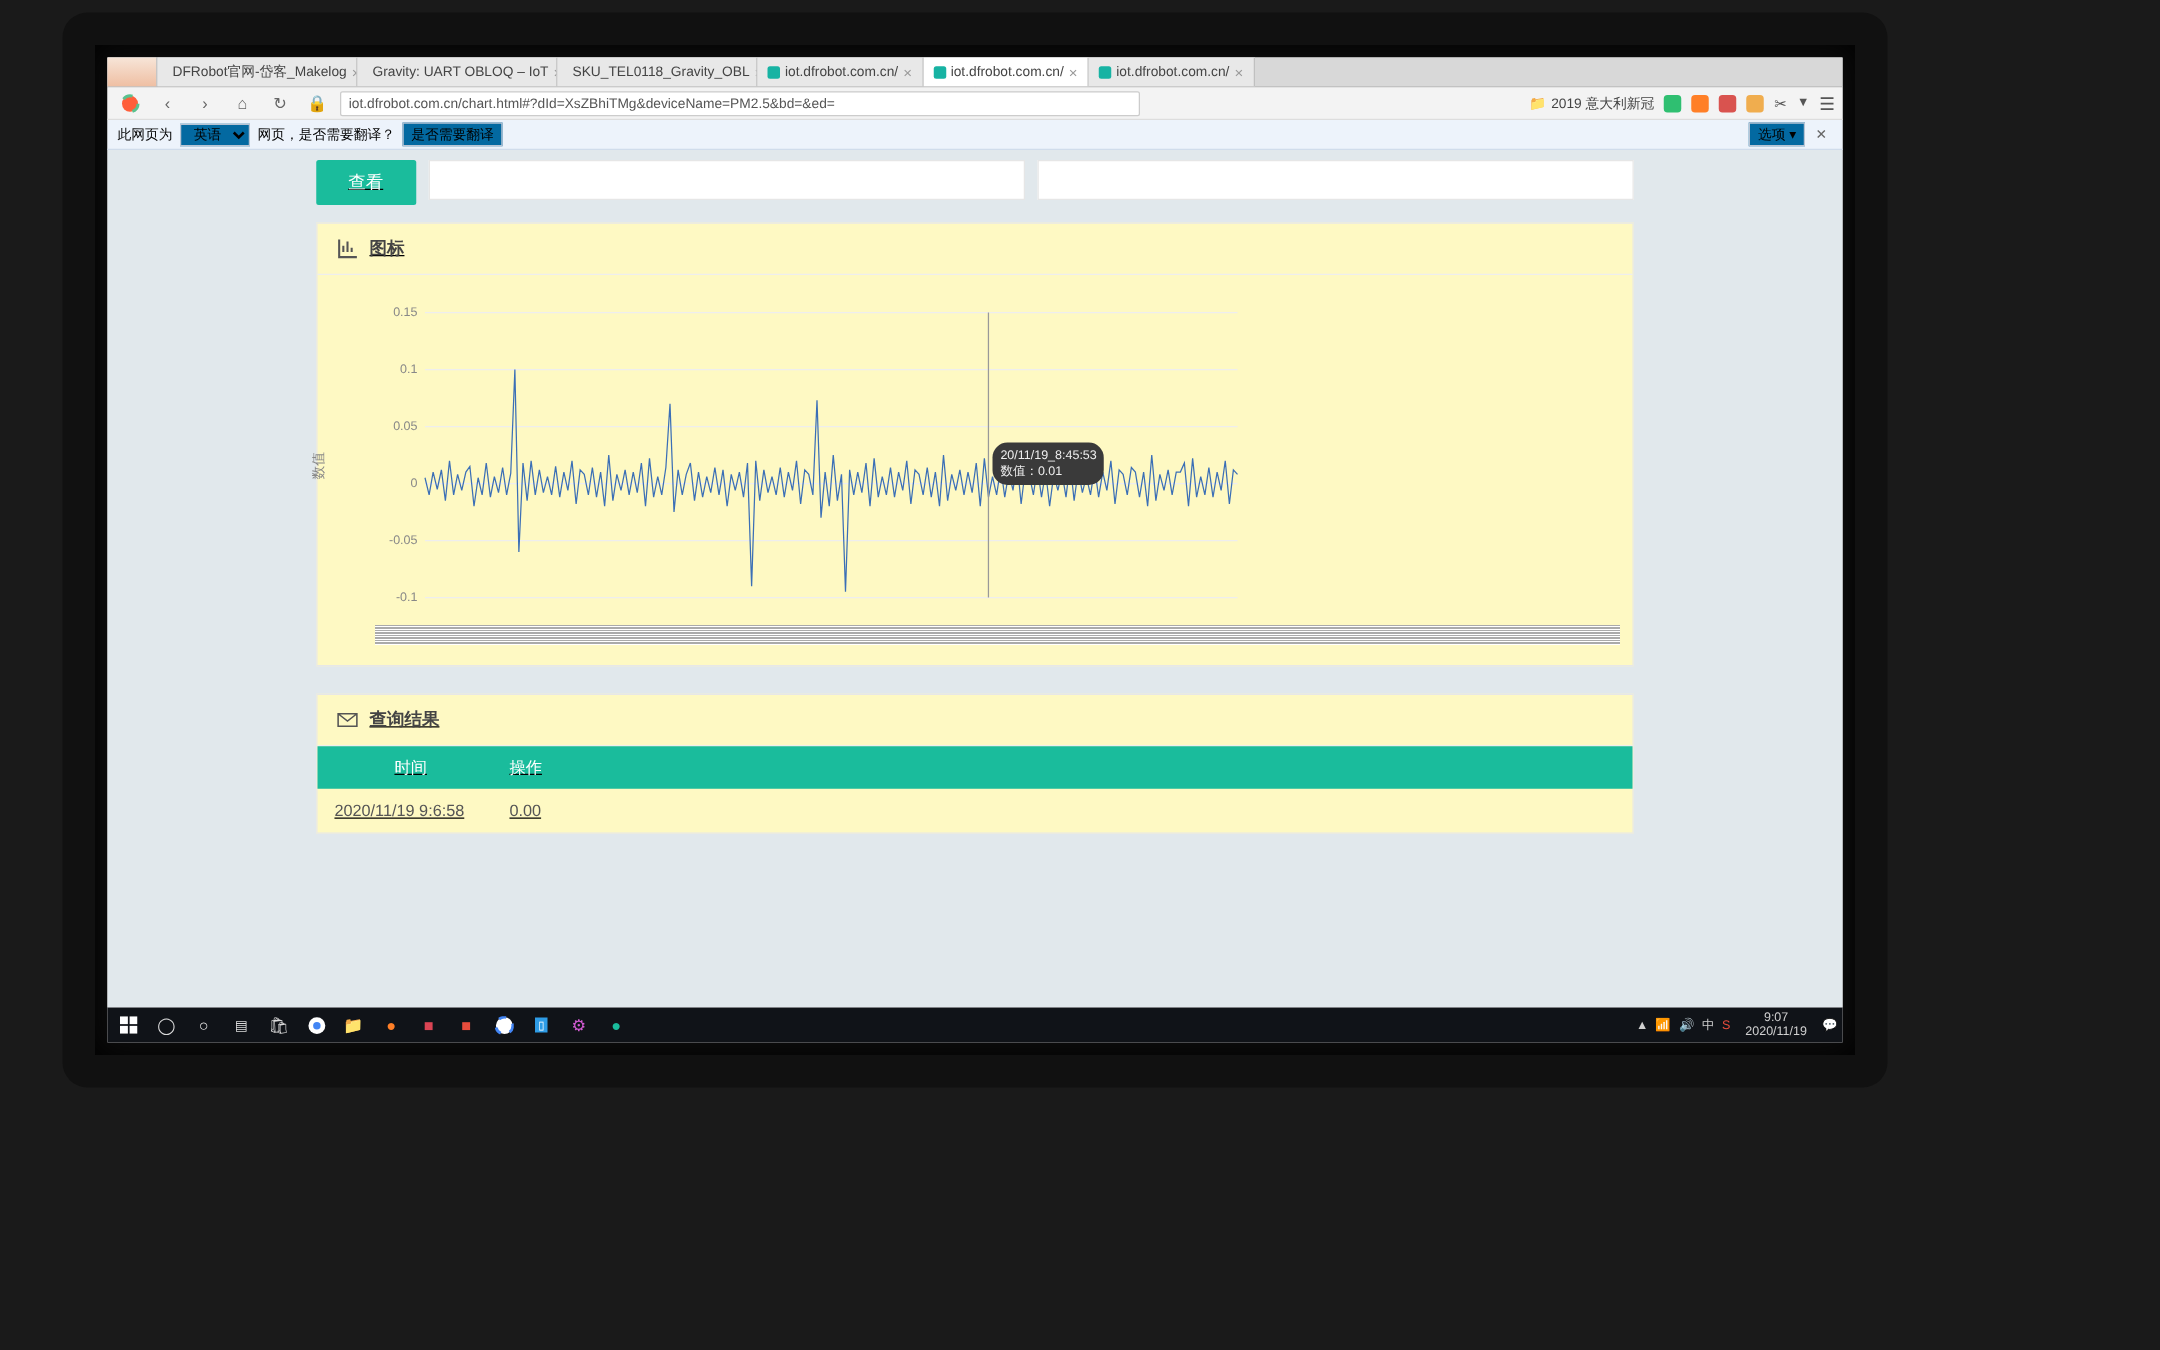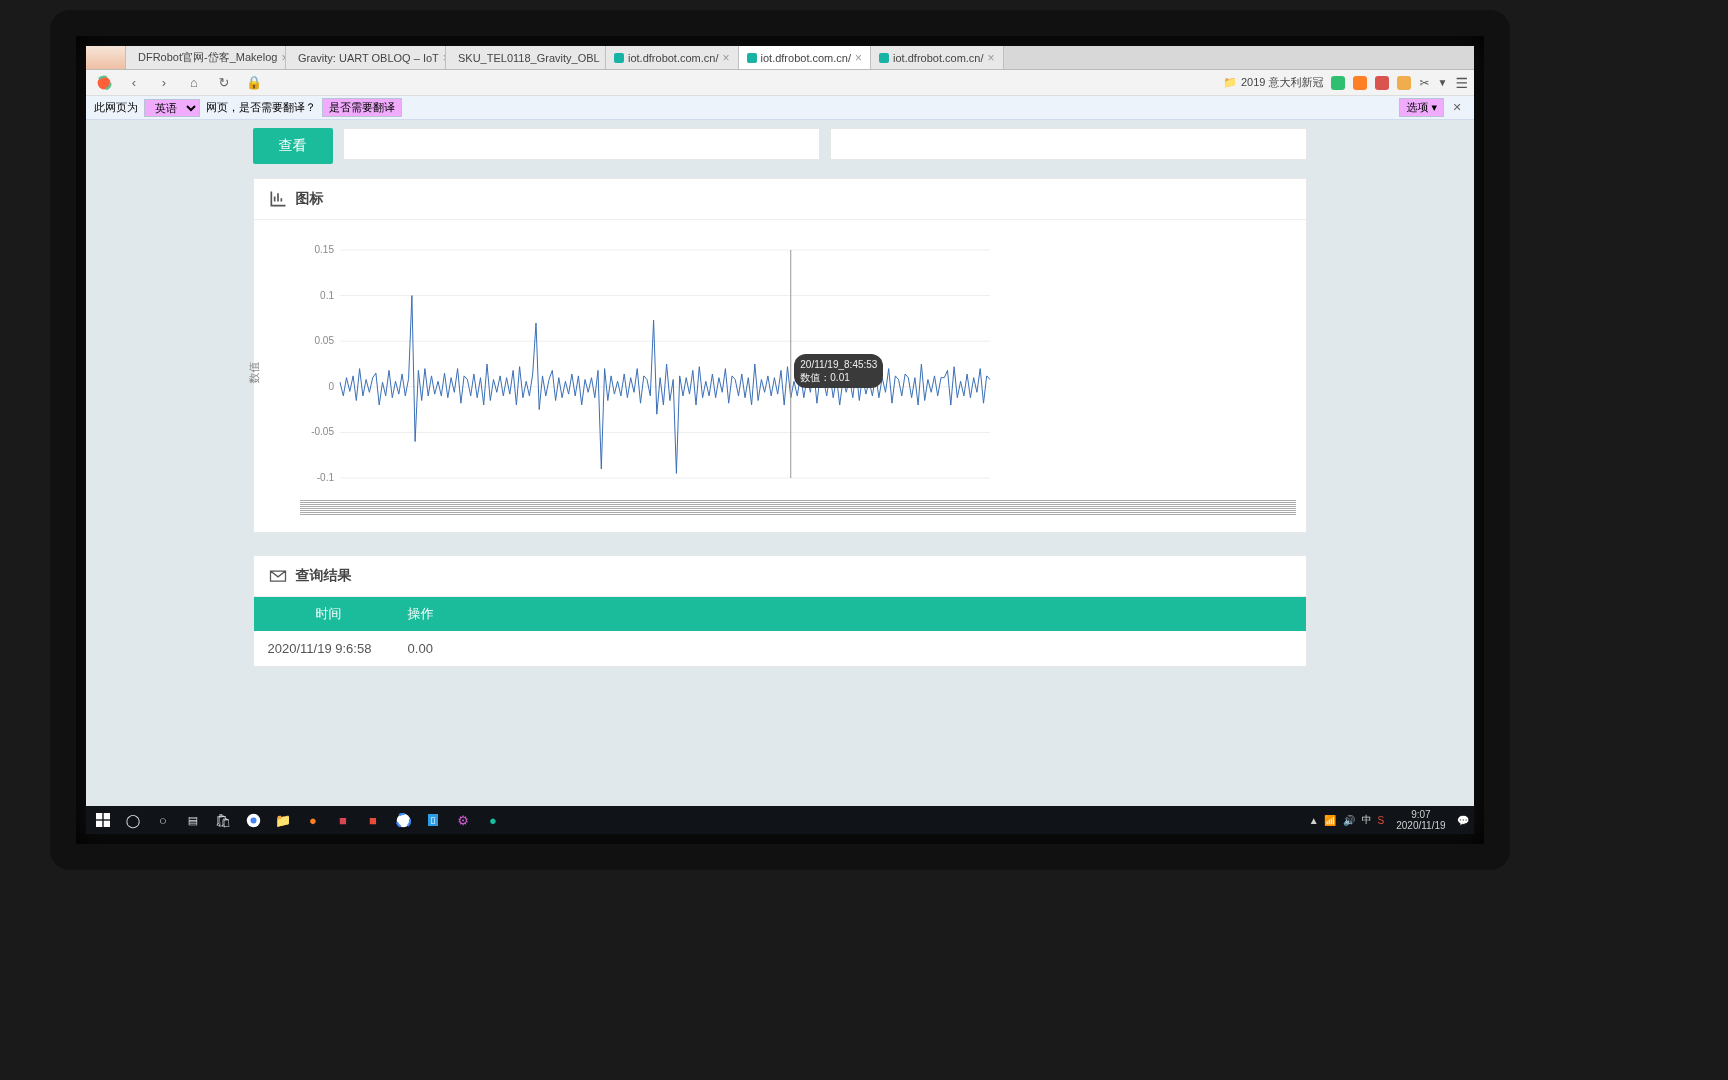--- a/index.html
+++ b/index.html
@@ -46,37 +46,37 @@
 .url-box { flex:0 0 640px; height:20px; border:1px solid #ccc;
   background:#fff; padding:0 6px; font-size:11px; color:#555;
   display:flex; align-items:center; border-radius:2px;}
 .addr-right { margin-left:auto; display:flex; align-items:center; gap:8px;}
 .ext-icon { width:14px; height:14px; border-radius:3px; }
 .bookmark { display:flex; align-items:center; gap:4px; font-size:11px;
   color:#444; }
 
 .translate-bar { height:24px; background:#edf3fb; border-bottom:1px solid #d0dceb;
   display:flex; align-items:center; padding:0 8px; font-size:11px; gap:6px;}
-.tb-btn { border:1px solid #b8c4d4; background:#f0abfc; padding:1px 6px;
+.tb-btn { border:1px solid #b8c4d4; background:#0369a1; padding:1px 6px;
   font-size:11px; cursor:pointer;}
 .tb-right { margin-left:auto; display:flex; align-items:center; gap:4px;}
 .tb-close { width:18px; height:18px; display:flex; align-items:center;
   justify-content:center; cursor:pointer; color:#666;}
 
 .page-wrap { position:absolute; top:74px; left:0; right:0; bottom:28px;
   overflow:hidden; background:#e1e8ec; display:flex; justify-content:center;}
-.page-scroll { width:100%; height:100%; overflow-y:auto; }
+.page-scroll { width:100%; height:100%; overflow-y:auto;text-decoration:underline; }
 .page-inner { width: 76%; margin: 0 auto; }
 .filter-row { display:flex; gap:10px; padding:8px 0 14px;}
 .filter-input { flex:1; height:32px; background:#fff; border:1px solid #e6e6e6;}
 .btn-primary { background:#1abc9c; color:#fff; border:none;
   height:36px; padding:0 26px; font-size:14px; cursor:pointer;
   border-radius:2px;}
 
-.panel { background:#ffffff; border:1px solid #e7e7e7; margin-bottom:22px; }
+.panel { background:#fef9c3; border:1px solid #e7e7e7; margin-bottom:22px; }
 .panel-head { display:flex; align-items:center; gap:8px;
   padding:10px 14px; border-bottom:1px solid #eee; font-size:14px;
   color:#444; font-weight:600;}
 .panel-head svg { width:20px; height:20px; }
 
 .chart-area { position:relative; padding:14px 10px 16px 46px; }
 .y-axis-label { position:absolute; left:8px; top:50%; transform:rotate(-90deg)
   translateY(-50%); font-size:11px; color:#888; transform-origin:left center;}
 .chart-svg { display:block; }
 .tooltip { position:absolute; background:#3a3a3a; color:#eee;
@@ -156,20 +156,23 @@
         <svg viewBox="0 0 20 20" width="16" height="16">
             <circle cx="10" cy="10" r="8" fill="#ff5e3a"></circle>
             <circle cx="10" cy="10" r="8" fill="none" stroke="#5ac18e" stroke-width="3" stroke-dasharray="10 20"></circle>
           </svg>
       </span>
       <span class="addr-icon">‹</span>
       <span class="addr-icon">›</span>
       <span class="addr-icon">⌂</span>
       <span class="addr-icon">↻</span>
       <span class="addr-icon">🔒</span>
+      <div class="url-box">
+        <span>iot.dfrobot.com.cn/chart.html#?dId=XsZBhiTMg&amp;deviceName=PM2.5&amp;bd=&amp;ed=</span>
+      </div>
       <div class="addr-right">
         <div class="bookmark">
           <span style="color:#e8c35a">📁</span>
           <span>2019 意大利新冠</span>
         </div>
         <span class="ext-icon" style="background:#2fbf71"></span>
         <span class="ext-icon" style="background:#ff7f27"></span>
         <span class="ext-icon" style="background:#d9534f"></span>
         <span class="ext-icon" style="background:#f0ad4e"></span>
         <span style="font-size:12px;color:#555">✂</span>

